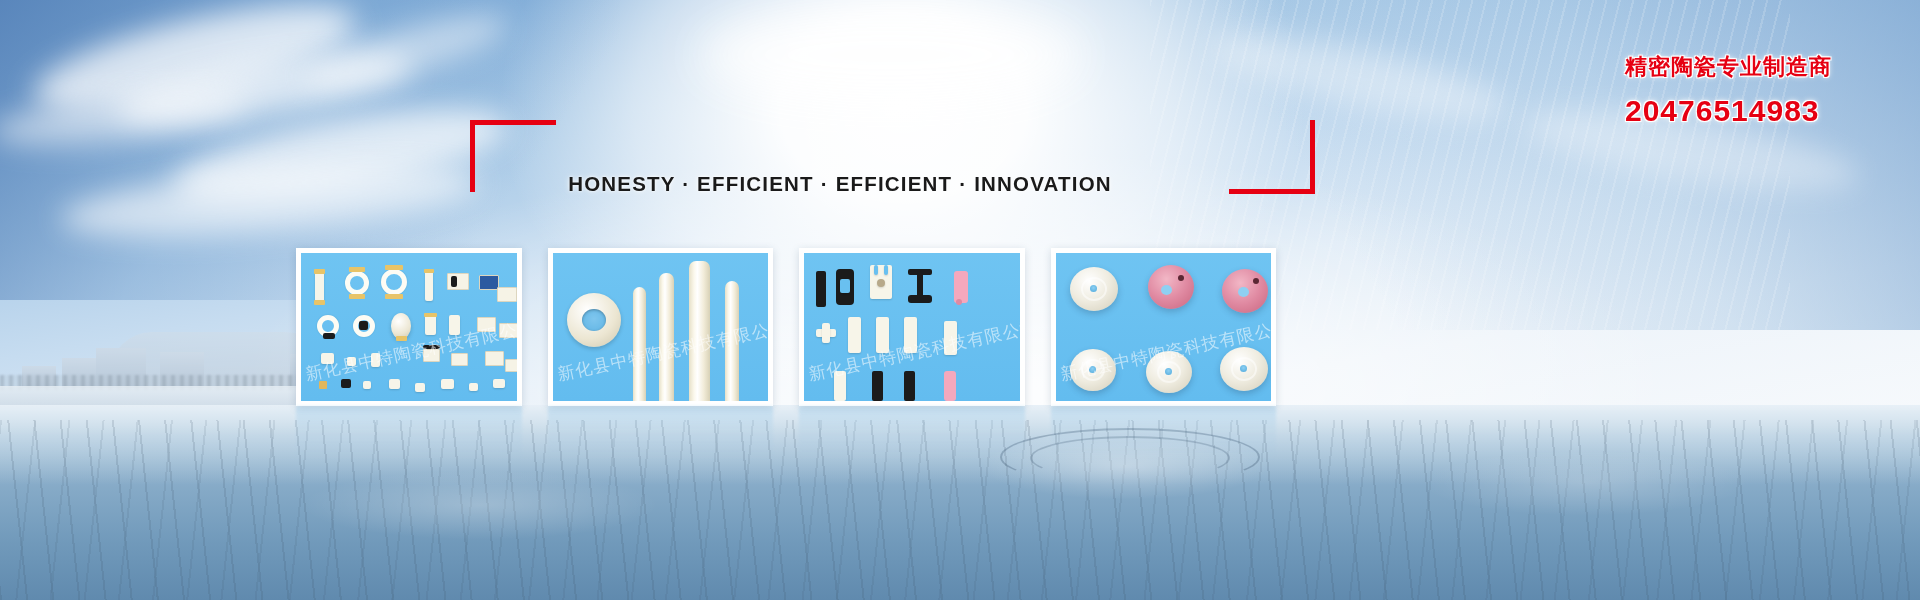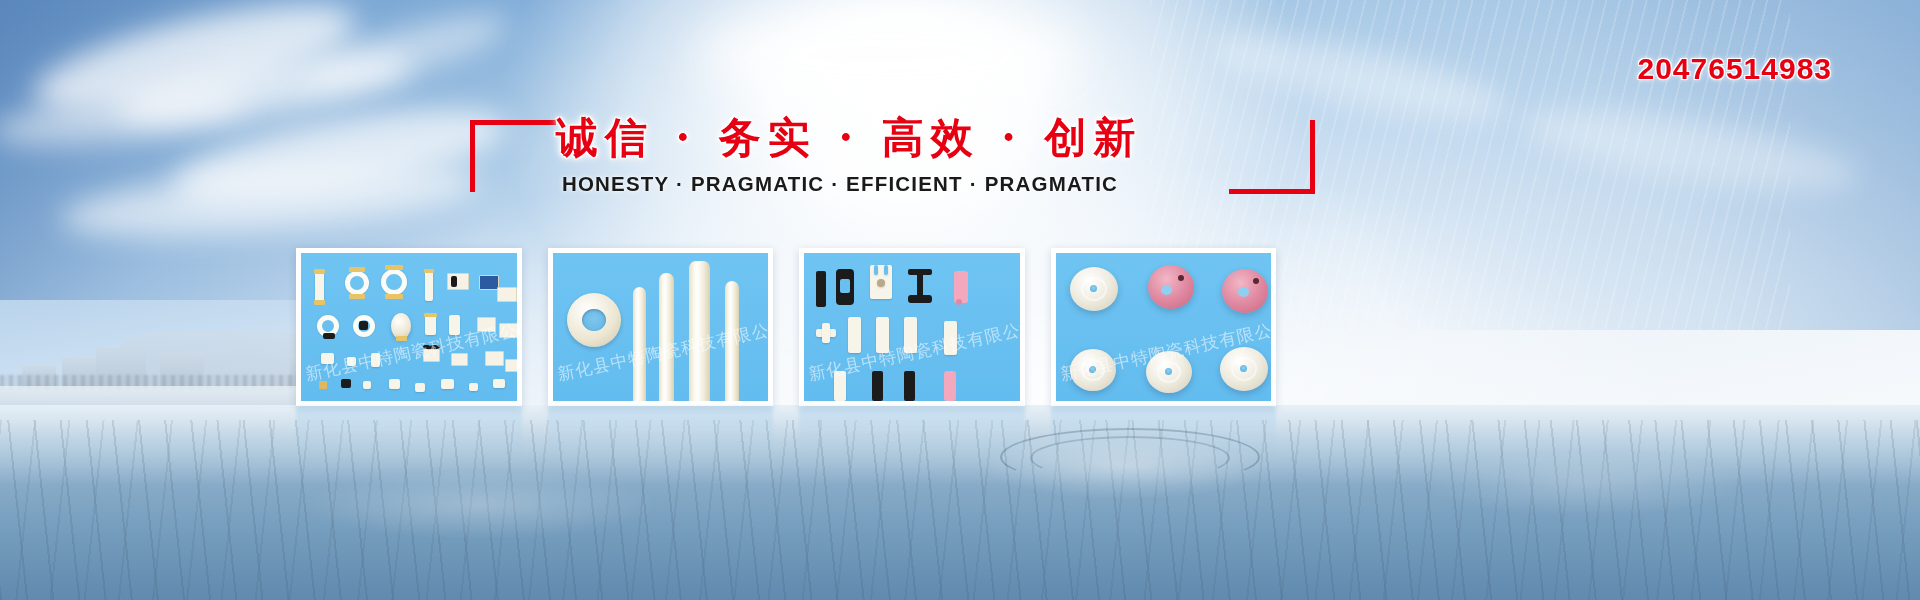--- a/index.html
+++ b/index.html
@@ -260,25 +260,25 @@
   <div class="tracks"></div>
   <div class="puddle p1"></div>
   <div class="puddle p2"></div>
   <div class="puddle p3"></div>
   <div class="arc"></div>
   <div class="arc2"></div>
 
   <div class="slogan-wrap">
     <div class="bracket bracket-left"></div>
     <div class="bracket bracket-right"></div>
-    <div class="slogan-cn">诚信 · 务实 · 高效 · 创新</div>
-    <div class="slogan-en">HONESTY · PRAGMATIC · EFFICIENT · PRAGMATIC</div>
+    <div class="slogan-en">HONESTY · EFFICIENT · EFFICIENT · INNOVATION</div>
   </div>
 
   <div class="contact">
+    <div class="contact-line contact-tagline">精密陶瓷专业制造商</div>
     <div class="contact-line contact-phone">20476514983</div>
   </div>
 
   <div class="panels">
 
     <div class="panel">
       <div class="panel-inner"></div>
       <div class="part blk" style="left:14px; top:18px; width:9px;  height:32px;"></div>
       <div class="part tab" style="left:13px; top:16px; width:11px; height:5px;"></div>
       <div class="part tab" style="left:13px; top:47px; width:11px; height:5px;"></div>

